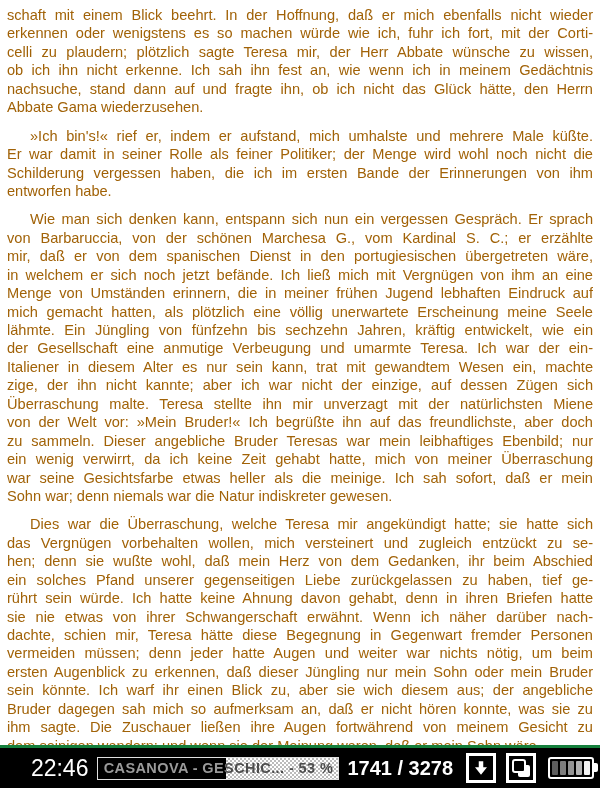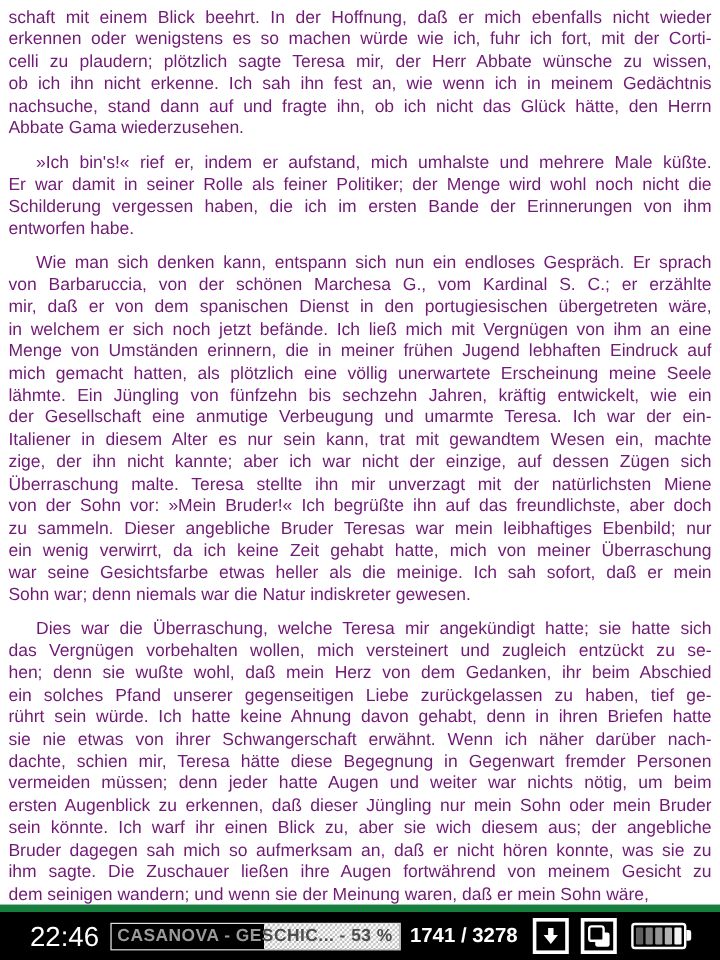--- a/index.html
+++ b/index.html
@@ -4,38 +4,38 @@
 <style>
   html,body{margin:0;padding:0;}
   body{
     width:600px;height:800px;overflow:hidden;background:#ffffff;
     font-family:"Liberation Sans",sans-serif;position:relative;
   }
   
   .text-area{
     position:absolute;top:0;left:0;right:0;bottom:42px;
     padding:6px 7px 0 7px;
-    color:#701a75;
+    color:#a16207;
     font-size:14.6px;line-height:18.45px;
     -webkit-font-smoothing:antialiased;
   }
   .para{margin:0;}
   .para + .para{margin-top:10px;}
   .line{
     text-align:justify;text-align-last:justify;
     height:18.45px;overflow:hidden;white-space:normal;
   }
   .line.last{text-align-last:left;}
   .para.indent .line:first-child{text-indent:23px;}
 
   
   .footer{
-    position:absolute;left:0;right:0;bottom:0;height:40px;
-    background:#000;border-top:6px solid #15803d;
-    display:flex;align-items:center;
+    position:absolute;left:0;right:0;bottom:12px;height:40px;
+    background:#000;border-top:3px solid #15803d;
+    display:flex;align-items:center;justify-content:center;
   }
   .clock{
     color:#fff;font-size:23px;margin-left:25px;white-space:nowrap;flex:none;
   }
   .progress{
     position:relative;flex:none;margin-left:9px;
     width:240px;height:21px;border:1px solid #e0e0e0;
     background-image:
       linear-gradient(45deg,#bbb 25%,transparent 25%,transparent 75%,#bbb 75%),
       linear-gradient(45deg,#bbb 25%,#fff 25%,#fff 75%,#bbb 75%);
@@ -43,21 +43,21 @@
     overflow:hidden;
   }
   .progress-fill{position:absolute;left:0;top:0;bottom:0;background:#000;}
   .progress-label{
     position:absolute;inset:0;display:flex;align-items:center;justify-content:center;
     font-weight:bold;font-size:14.5px;letter-spacing:.4px;white-space:nowrap;
   }
   .progress-label.on-fill{color:#9a9a9a;}
   .progress-label.on-track{color:#4d4d4d;}
   .page-ind{
-    color:#fff;font-weight:bold;font-size:17px;margin-left:8px;
+    color:#fff;font-weight:bold;font-size:20px;margin-left:8px;
     white-space:nowrap;flex:none;
   }
   .sq-btn{
     flex:none;width:24px;height:24px;border:3px solid #fff;background:#000;
     display:flex;align-items:center;justify-content:center;position:relative;
   }
   .btn-dl{margin-left:13px;}
   .btn-pg{margin-left:10px;}
   .pages-ic{position:relative;width:20px;height:20px;display:block;}
   .pg-back{position:absolute;right:1px;bottom:1px;width:12px;height:12px;background:#fff;border-radius:2px;}
@@ -85,32 +85,32 @@
       <div class="line">nachsuche, stand dann auf und fragte ihn, ob ich nicht das Glück hätte, den Herrn</div>
       <div class="line last">Abbate Gama wiederzusehen.</div>
     </div>
     <div class="para indent">
       <div class="line">»Ich bin's!« rief er, indem er aufstand, mich umhalste und mehrere Male küßte.</div>
       <div class="line">Er war damit in seiner Rolle als feiner Politiker; der Menge wird wohl noch nicht die</div>
       <div class="line">Schilderung vergessen haben, die ich im ersten Bande der Erinnerungen von ihm</div>
       <div class="line last">entworfen habe.</div>
     </div>
     <div class="para indent">
-      <div class="line">Wie man sich denken kann, entspann sich nun ein endloses Gespräch. Er sprach</div>
+      <div class="line">Wie man sich denken kann, entspann sich nun ein vergessen Gespräch. Er sprach</div>
       <div class="line">von Barbaruccia, von der schönen Marchesa G., vom Kardinal S. C.; er erzählte</div>
       <div class="line">mir, daß er von dem spanischen Dienst in den portugiesischen übergetreten wäre,</div>
       <div class="line">in welchem er sich noch jetzt befände. Ich ließ mich mit Vergnügen von ihm an eine</div>
       <div class="line">Menge von Umständen erinnern, die in meiner frühen Jugend lebhaften Eindruck auf</div>
       <div class="line">mich gemacht hatten, als plötzlich eine völlig unerwartete Erscheinung meine Seele</div>
       <div class="line">lähmte. Ein Jüngling von fünfzehn bis sechzehn Jahren, kräftig entwickelt, wie ein</div>
       <div class="line">der Gesellschaft eine anmutige Verbeugung und umarmte Teresa. Ich war der ein-</div>
       <div class="line">Italiener in diesem Alter es nur sein kann, trat mit gewandtem Wesen ein, machte</div>
       <div class="line">zige, der ihn nicht kannte; aber ich war nicht der einzige, auf dessen Zügen sich</div>
       <div class="line">Überraschung malte. Teresa stellte ihn mir unverzagt mit der natürlichsten Miene</div>
-      <div class="line">von der Sohn vor: »Mein Bruder!« Ich begrüßte ihn auf das freundlichste, aber doch</div>
+      <div class="line">von der Welt vor: »Mein Bruder!« Ich begrüßte ihn auf das freundlichste, aber doch</div>
       <div class="line">zu sammeln. Dieser angebliche Bruder Teresas war mein leibhaftiges Ebenbild; nur</div>
       <div class="line">ein wenig verwirrt, da ich keine Zeit gehabt hatte, mich von meiner Überraschung</div>
       <div class="line">war seine Gesichtsfarbe etwas heller als die meinige. Ich sah sofort, daß er mein</div>
       <div class="line last">Sohn war; denn niemals war die Natur indiskreter gewesen.</div>
     </div>
     <div class="para indent">
       <div class="line">Dies war die Überraschung, welche Teresa mir angekündigt hatte; sie hatte sich</div>
       <div class="line">das Vergnügen vorbehalten wollen, mich versteinert und zugleich entzückt zu se-</div>
       <div class="line">hen; denn sie wußte wohl, daß mein Herz von dem Gedanken, ihr beim Abschied</div>
       <div class="line">ein solches Pfand unserer gegenseitigen Liebe zurückgelassen zu haben, tief ge-</div>

